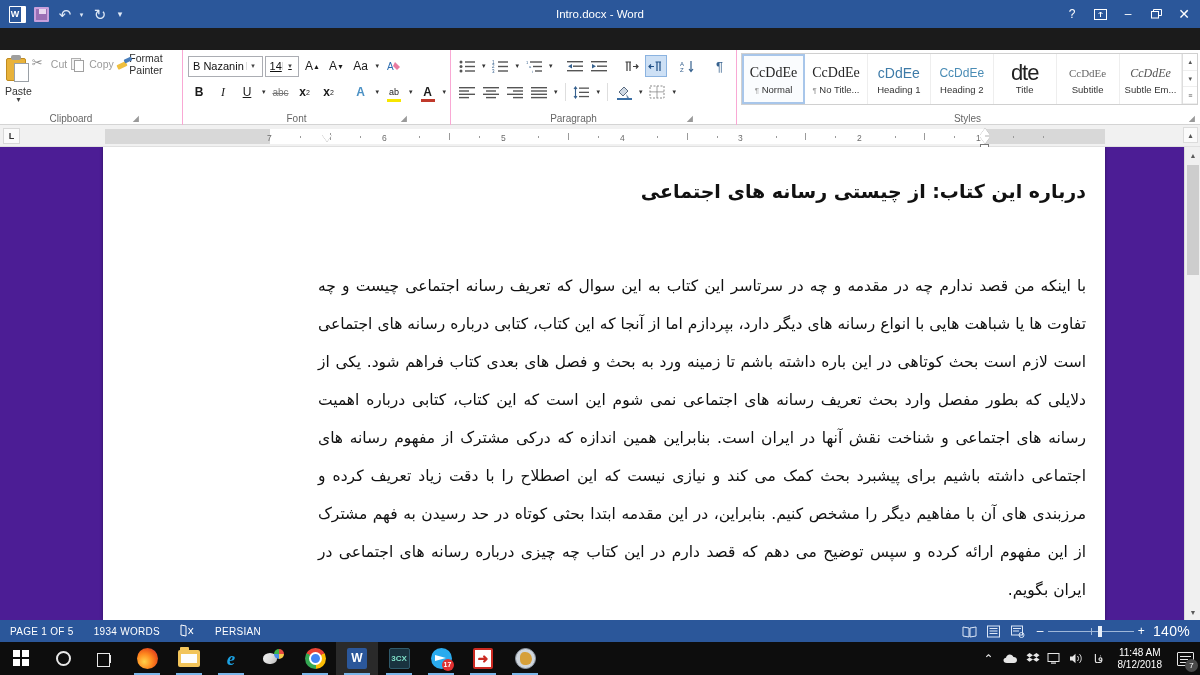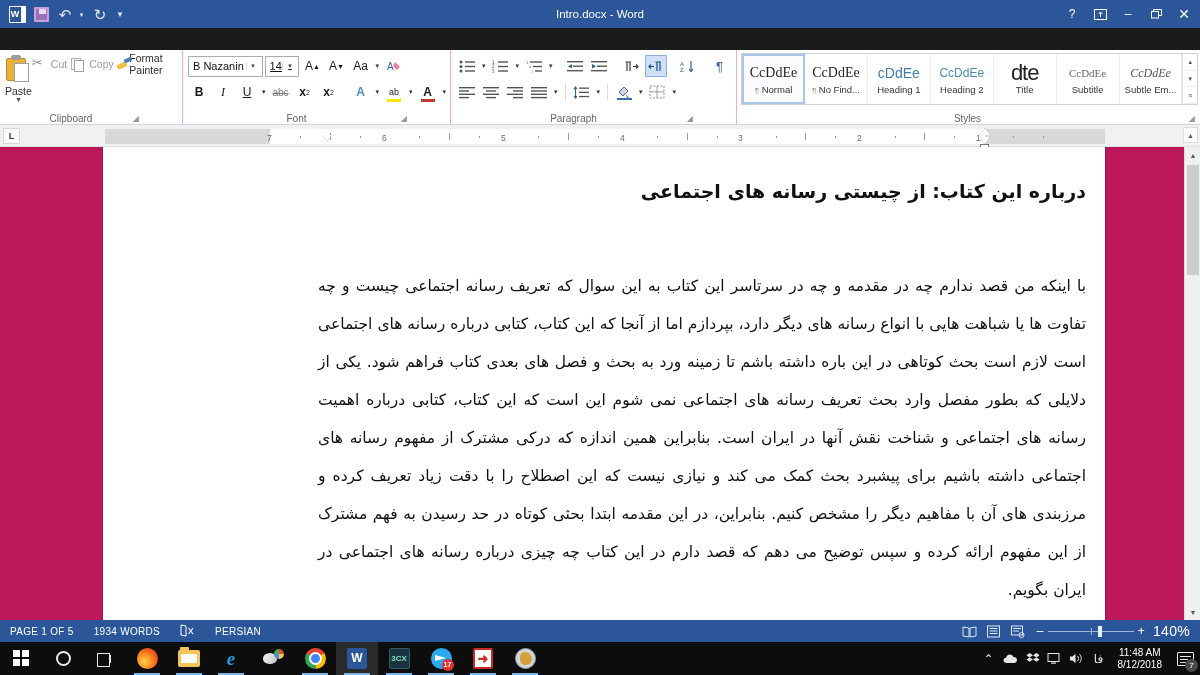--- a/index.html
+++ b/index.html
@@ -242,21 +242,21 @@
     filter: drop-shadow(0 0 0.5px #666);
   }
   .indent-sq { position:absolute; top:15px; width:9px; height:6px; background:#fff; border:1px solid #767676; }
   .vruler-top { position:absolute; right: 2px; top: 2px; width: 15px; height: 16px;
     display:flex; align-items:center; justify-content:center; font-size:8px; color:#555;
     background:#fbfbfb; border:1px solid #dcdcdc; }
 
   
   .doc-area {
     position: absolute; top: 147px; left: 0; width: 1200px; height: 473px;
-    background: #be185d; overflow: hidden;
+    background: #4c1d95; overflow: hidden;
   }
   .page {
     position: absolute; left: 103px; top: 0; width: 1002px; height: 473px;
     background: #ffffff; box-shadow: 0 0 3px rgba(0,0,0,.4);
   }
   .doc-heading {
     position: absolute; right: 19px; top: 33px; width: 880px;
     text-align: right; direction: rtl;
     font-family: "DejaVu Sans", sans-serif;
     font-size: 19px; font-weight: bold; color: #111; letter-spacing: 0;
@@ -655,21 +655,21 @@
     </div>
 
     <div class="grp grp-styles">
       <div class="styles-gallery">
         <div class="style-item sel">
           <div class="style-prev">CcDdEe</div>
           <div class="style-name"><span class="style-pil">¶</span> <span>Normal</span></div>
         </div>
         <div class="style-item">
           <div class="style-prev">CcDdEe</div>
-          <div class="style-name"><span class="style-pil">¶</span> <span>No Find...</span></div>
+          <div class="style-name"><span class="style-pil">¶</span> <span>No Title...</span></div>
         </div>
         <div class="style-item">
           <div class="style-prev h1">cDdEe</div>
           <div class="style-name">Heading 1</div>
         </div>
         <div class="style-item">
           <div class="style-prev h2">CcDdEe</div>
           <div class="style-name">Heading 2</div>
         </div>
         <div class="style-item">

